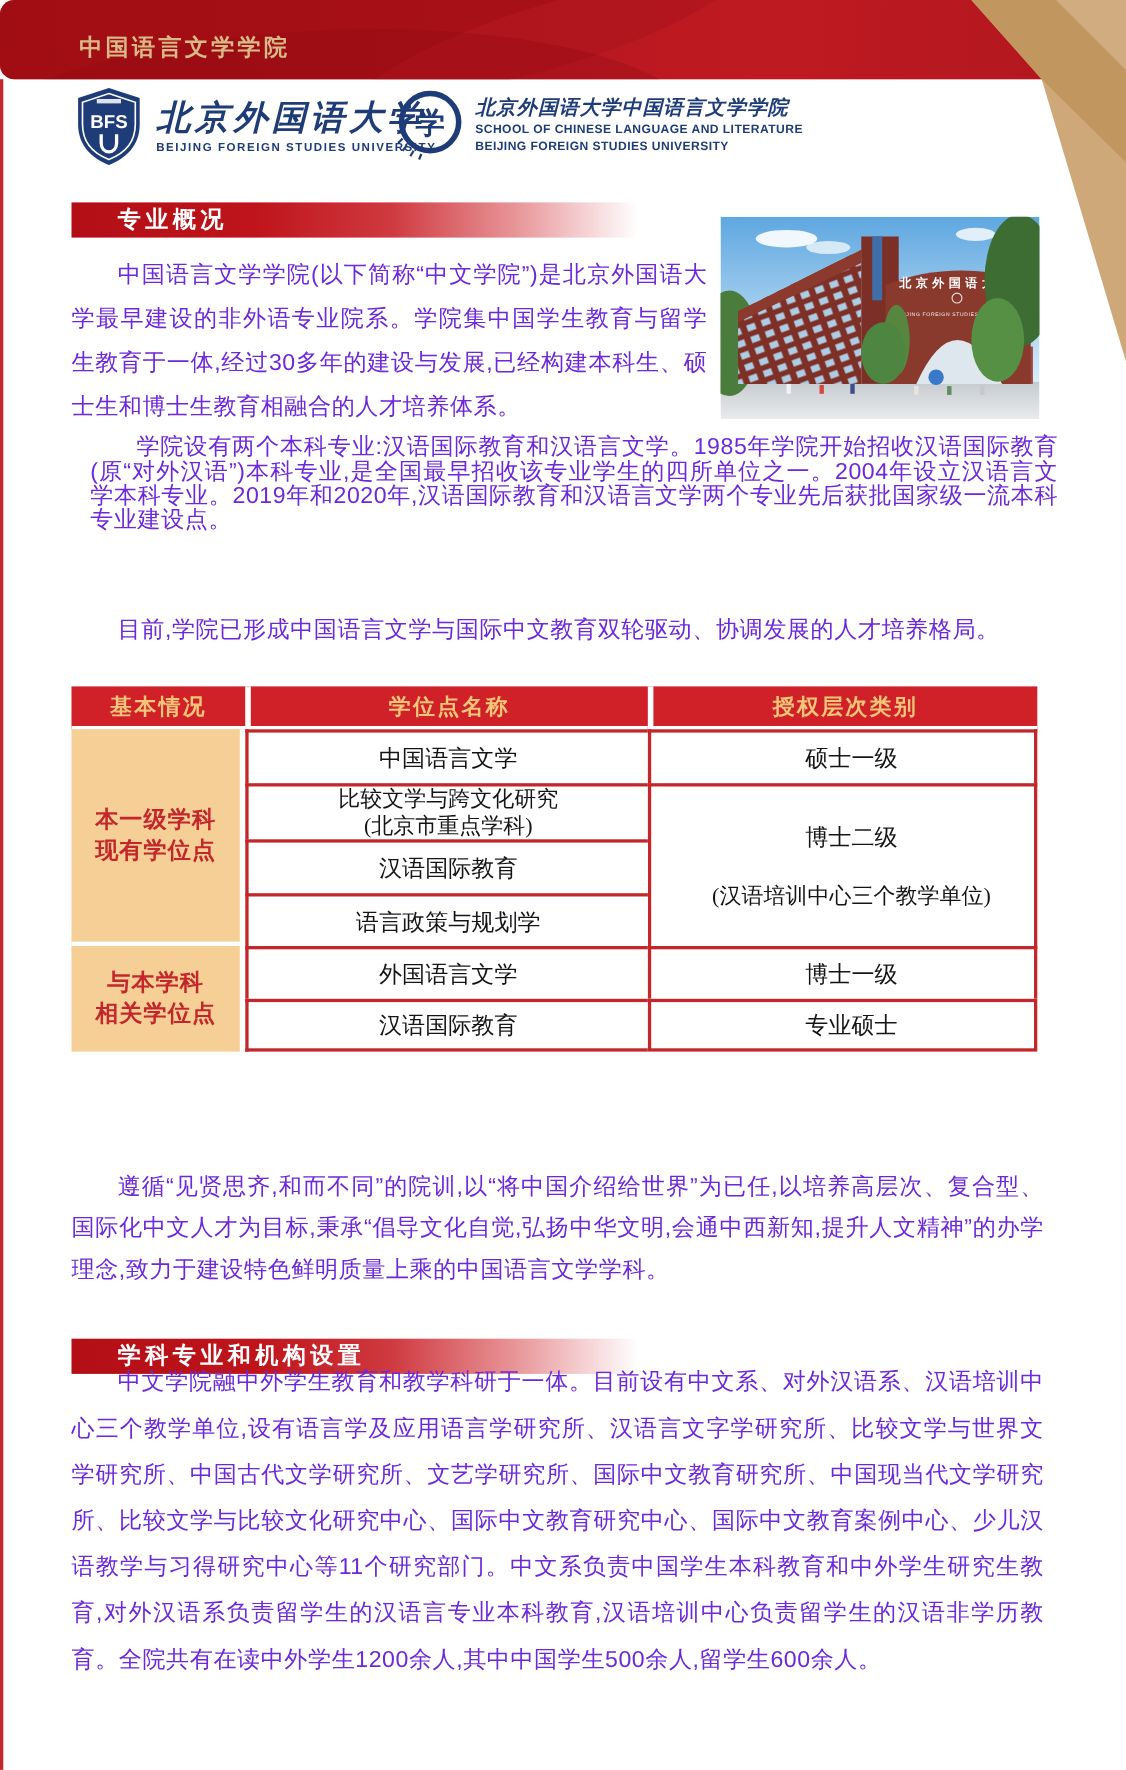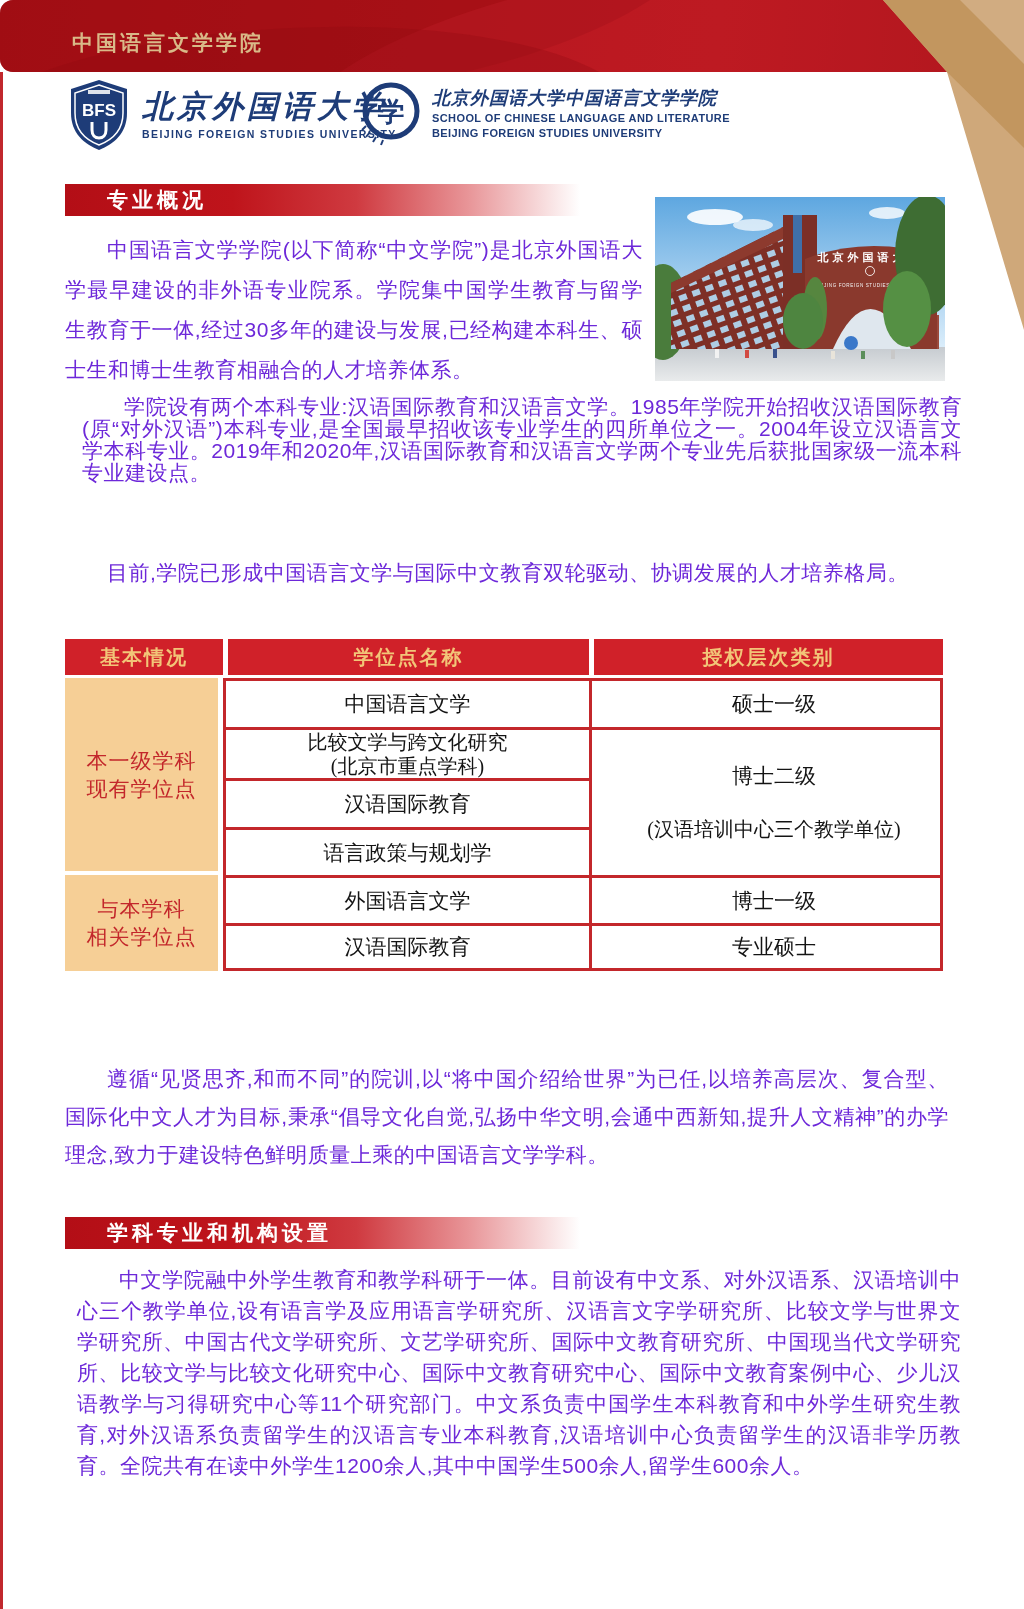--- a/index.html
+++ b/index.html
@@ -40,35 +40,35 @@
   .b-overview { top:184px; }
   .b-goals { top:1013px; }
   .b-org { top:1217px; }
 
   
   .para { position:absolute; color:#6d28d9; font-family:Liberation Sans, sans-serif; font-size:21px; text-align:justify; text-indent:2em; letter-spacing:.5px; }
   .p1 { left:65px; top:230px; width:578px; line-height:40px; }
   .p2 { left:82px; top:396px; width:880px; line-height:22px; }
   .p3 { left:65px; top:553px; width:880px; line-height:39px; }
   .p-goals { left:65px; top:1060px; width:884px; line-height:38px; }
-  .p-org { left:65px; top:1264px; width:884px; line-height:31px;margin-left:12px; }
+  .p-org { left:65px; top:1236px; width:884px; line-height:42px; }
 
   
   .photo { position:absolute; left:655px; top:197px; width:290px; height:184px; }
 
   
-  table.degree { position:absolute; left:65px; top:639px; width:878px; border-collapse:separate; border-spacing:0; table-layout:fixed; }
+  table.degree { position:absolute; left:65px; top:624px; width:878px; border-collapse:separate; border-spacing:0; table-layout:fixed; }
   table.degree td, table.degree th { box-sizing:border-box; text-align:center; vertical-align:middle; }
   table.degree th { background:#d02129; color:#f2c578; font-size:20px; font-weight:bold; letter-spacing:2px; height:39px; border-bottom:3px solid #fff; }
   table.degree th.c2, table.degree th.c3 { border-left:5px solid #fff; }
   td.name, td.lvl { font-family:"Liberation Serif", serif; font-size:21px; color:#141414; background:#fff;
     border-top:3px solid #c3272b; border-left:3px solid #c3272b; }
   td.lvl { border-right:3px solid #c3272b;padding-left:16px; }
   tr.rlast td.name, tr.rlast td.lvl { border-bottom:3px solid #c3272b; }
-  td.grp { background:#f6cf96; color:#c3272b; font-weight:normal; font-size:21px; line-height:28px; letter-spacing:1px; border-right:5px solid #fff; }
+  td.grp { background:#f6cf96; color:#c3272b; font-weight:bold; font-size:21px; line-height:28px; letter-spacing:1px; border-right:5px solid #fff; }
   td.grp.g1 { border-bottom:4px solid #fff; }
   td.two div { line-height:24px; font-size:20px; }
   td.merged { }
   td.merged .lv1 { font-size:21px; }
   td.merged .lv2 { font-size:20px; margin-top:26px; }
   tr.r1 td { height:49px; } tr.r2 td { height:51px; } tr.r3 td { height:49px; }
   tr.r4 td { height:48px; } tr.r5 td { height:48px; } tr.r6 td { height:48px; }
 </style>
 </head>
 <body>

